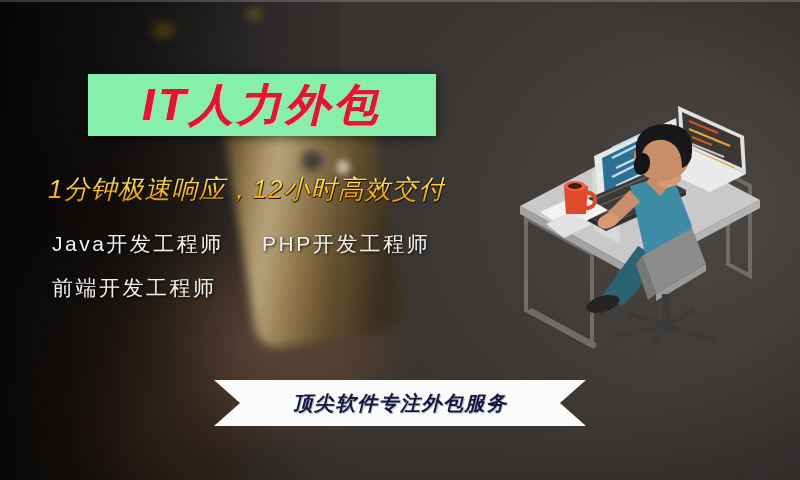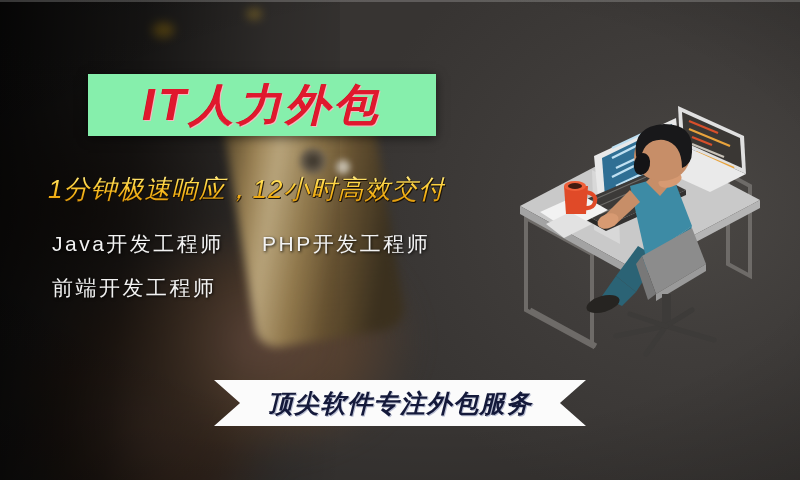--- a/index.html
+++ b/index.html
@@ -66,21 +66,21 @@
     text-shadow:1px 1px 3px rgba(0,0,0,.85);}
   .job-cell.c1{width:210px;}
   .job-cell.c2{width:240px;}
 
   
   .ribbon{position:absolute;left:214px;top:380px;width:372px;height:46px;}
   .ribbon-shape{position:absolute;inset:0;background:#fbfbfb;
     clip-path:polygon(0% 0%,100% 0%,93% 50%,100% 100%,0% 100%,7% 50%);
     box-shadow:0 3px 12px rgba(0,0,0,.5);}
   .ribbon-text{position:absolute;inset:0;display:flex;align-items:center;justify-content:center;
-    font-size:25px;font-weight:bold;font-style:italic;color:#14193a;letter-spacing:1.5px;
+    font-size:20px;font-weight:bold;font-style:italic;color:#14193a;letter-spacing:1.5px;
     white-space:nowrap;text-shadow:1px 1px 0 rgba(120,130,170,.5);}
 
   
   .illo{position:absolute;left:496px;top:78px;width:300px;height:290px;}
   .illo svg{display:block;}
 </style>
 </head>
 <body>
 
 <div class="stage">

